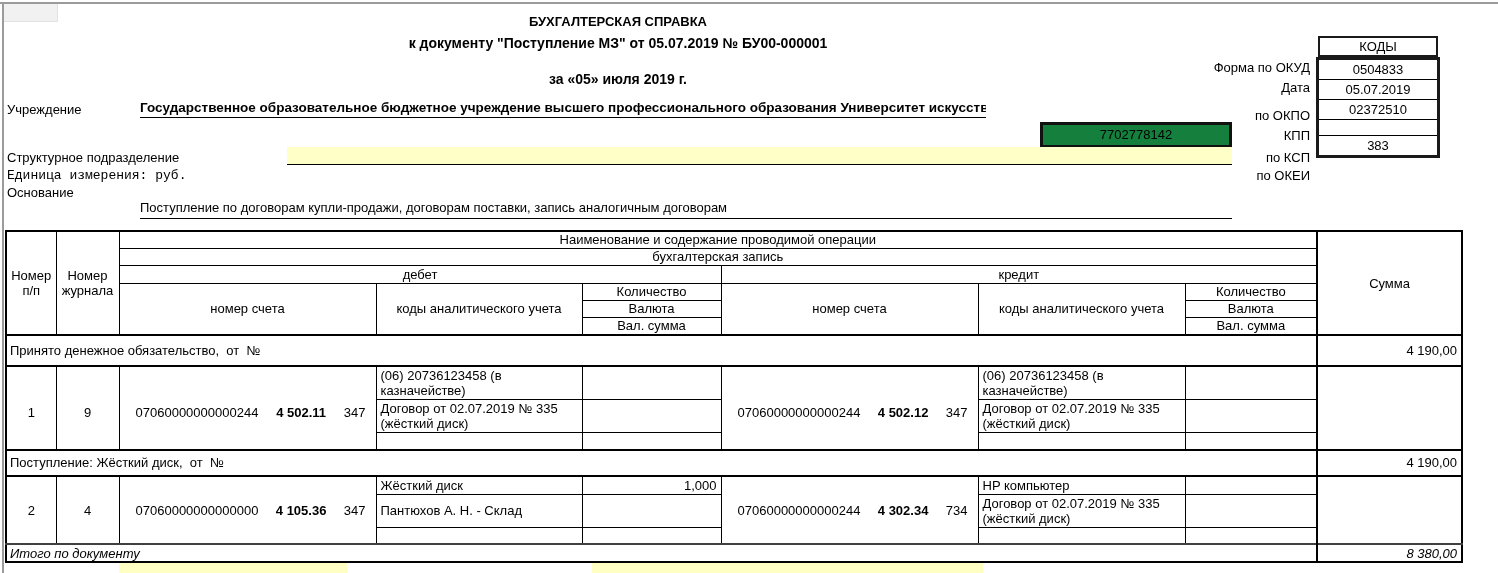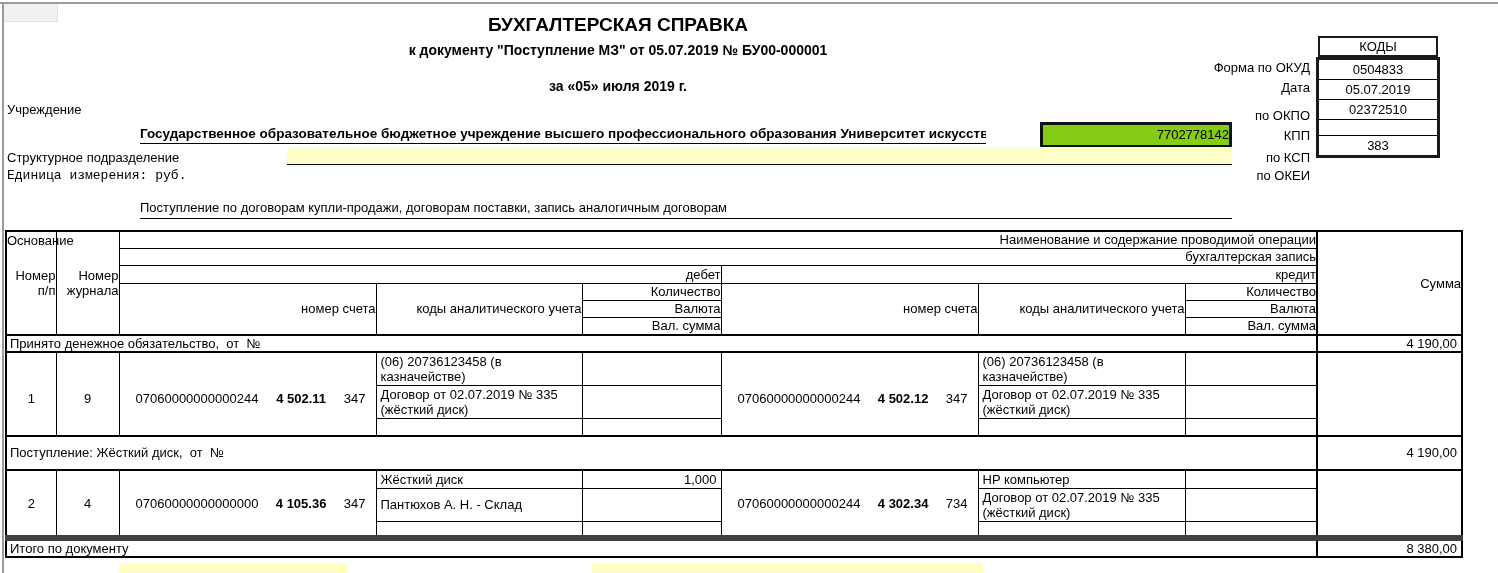--- a/index.html
+++ b/index.html
@@ -7,48 +7,48 @@
     width:1498px;height:573px;position:relative;background:#fff;overflow:hidden;
     font-family:"Liberation Sans", sans-serif;color:#000;font-size:13px;
   }
   
   .frame-top{position:absolute;left:0;top:2px;width:1498px;height:2px;background:#9b9b9b;}
   .frame-left{position:absolute;left:2px;top:2px;width:2px;height:571px;background:#9b9b9b;}
   .corner-cell{position:absolute;left:4px;top:4px;width:53px;height:17px;background:#f1f1f1;border-right:1px solid #e2e2e2;border-bottom:1px solid #e2e2e2;}
 
   
   .titles{position:absolute;left:0;top:14px;width:1236px;text-align:center;}
-  .t1{font-weight:bold;font-size:19px;}
+  .t1{font-weight:bold;font-size:13px;}
   .t2{font-weight:bold;font-size:14px;margin-top:6px;}
   .t3{font-weight:bold;font-size:14px;margin-top:20px;}
 
   
   .codes-header{position:absolute;left:1318px;top:36px;width:116px;height:17px;border:2px solid #1a1a1a;text-align:center;line-height:17px;}
   .codes-box{position:absolute;left:1316px;top:57px;width:118px;border:3px solid #1a1a1a;}
   .crow{text-align:center;overflow:hidden;}
   .crow + .crow{border-top:1px solid #000;}
   .cr20{height:19px;line-height:19px;text-align:center;}
   .cr30{height:29px;line-height:29px;}
   .cr16{height:15px;line-height:15px;}
   .code-label{position:absolute;right:188px;width:200px;text-align:right;}
 
   
   .lbl{position:absolute;white-space:nowrap;}
-  .inst-name{position:absolute;left:140px;top:100px;width:846px;font-weight:bold;border-bottom:1px solid #000;white-space:nowrap;overflow:hidden;padding-bottom:2px;font-size:13.5px;margin-top:26px;}
-  .inn-box{position:absolute;left:1040px;top:122px;width:186px;height:20px;border:3px solid #111;background:#84cc16;text-align:right;line-height:20px;}
+  .inst-name{position:absolute;left:140px;top:100px;width:846px;font-weight:bold;border-bottom:1px solid #000;white-space:nowrap;overflow:hidden;padding-bottom:2px;font-size:13.5px;}
+  .inn-box{position:absolute;left:1040px;top:122px;width:186px;height:20px;border:3px solid #111;background:#15803d;text-align:center;line-height:20px;}
   .division-field{position:absolute;left:287px;top:147px;width:945px;height:17px;background:#ffffc8;border-bottom:1px solid #000;}
   .basis-text{position:absolute;left:140px;top:200px;width:1092px;border-bottom:1px solid #000;padding-bottom:3px;white-space:nowrap;overflow:hidden;}
 
   
   table.grid{position:absolute;left:5px;top:230px;width:1456px;border-collapse:collapse;table-layout:fixed;font-size:13px;border:2px solid #000;}
   table.grid td{border:1px solid #000;padding:0;overflow:hidden;vertical-align:middle;line-height:15px;}
-  .hc{text-align:right;line-height:14px;}
+  .hc{text-align:center;line-height:14px;}
   .sum-col{border-left:2px solid #000 !important;}
   tr.section td{border-top:2px solid #000;border-bottom:2px solid #000;}
-  tr.total td{border-top:6px solid #404040;}
+  tr.total td{border-top:2px solid #404040;font-style:italic;}
   .section-title{text-align:left;padding-left:3px !important;white-space:pre-wrap;}
   .sumv{text-align:right;padding-right:4px !important;vertical-align:top;}
   .total-label{padding-left:3px !important;}
   .an{text-align:left;padding:1px 4px !important;}
   .qty{text-align:right;padding-right:4px !important;}
   .numc{text-align:center;vertical-align:top;}
   .acct{vertical-align:top;}
   .acct-in{display:flex;justify-content:space-between;align-items:baseline;padding:0 10px 0 16px;}
   .acc-code{font-weight:bold;}
   tr.s1 .acct-in{margin-top:9px;}
@@ -88,21 +88,21 @@
   <div class="crow cr20">383</div>
 </div>
 
 <div class="lbl" style="left:7px;top:102px;">Учреждение</div>
 <div class="inst-name">Государственное образовательное бюджетное учреждение высшего профессионального образования Университет искусств</div>
 <div class="lbl" style="left:1048px;top:128px;">ИНН</div>
 <div class="inn-box">7702778142</div>
 <div class="lbl" style="left:7px;top:150px;">Структурное подразделение</div>
 <div class="division-field"></div>
 <div class="lbl" style="left:7px;top:168px;font-family:Liberation Mono, monospace;">Единица измерения: руб.</div>
-<div class="lbl" style="left:7px;top:185px;margin-top:48px;">Основание</div>
+<div class="lbl" style="left:7px;top:185px;">Основание</div>
 <div class="basis-text">Поступление по договорам купли-продажи, договорам поставки, запись аналогичным договорам</div>
 
 <table class="grid">
   <colgroup>
     <col style="width:50px">
       <col style="width:63px">
       <col style="width:257px">
       <col style="width:206px">
       <col style="width:139px">
     <col style="width:257px">
@@ -135,21 +135,21 @@
   </tr>
   <tr style="height:17px">
     <td class="hc">Валюта</td>
     <td class="hc">Валюта</td>
   </tr>
   <tr style="height:18px">
     <td class="hc">Вал. сумма</td>
     <td class="hc">Вал. сумма</td>
   </tr>
 
-  <tr class="section" style="height:17px">
+  <tr class="section" style="height:31px">
     <td colspan="8" class="section-title">Принято денежное обязательство,  от  №</td>
     <td class="sum-col sumv">4 190,00</td>
   </tr>
   <tr class="s1" style="height:31px">
     <td class="numc" rowspan="3">1</td>
     <td class="numc" rowspan="3">9</td>
     <td class="acct" rowspan="3">
       <div class="acct-in">
         <span class="acc-num">07060000000000244</span>
         <span class="acc-code">4 502.11</span>
@@ -175,21 +175,21 @@
     <td class="an">Договор от 02.07.2019 № 335 (жёсткий диск)</td>
     <td class="qty"></td>
   </tr>
   <tr class="s1" style="height:17px">
     <td class="an"></td>
     <td class="qty"></td>
     <td class="an"></td>
     <td class="qty"></td>
   </tr>
 
-  <tr class="section" style="height:34px">
+  <tr class="section" style="height:26px">
     <td colspan="8" class="section-title">Поступление: Жёсткий диск,  от  №</td>
     <td class="sum-col sumv">4 190,00</td>
   </tr>
   <tr class="s2" style="height:16px">
     <td class="numc" rowspan="3">2</td>
     <td class="numc" rowspan="3">4</td>
     <td class="acct" rowspan="3">
       <div class="acct-in">
         <span class="acc-num">07060000000000000</span>
         <span class="acc-code">4 105.36</span>

